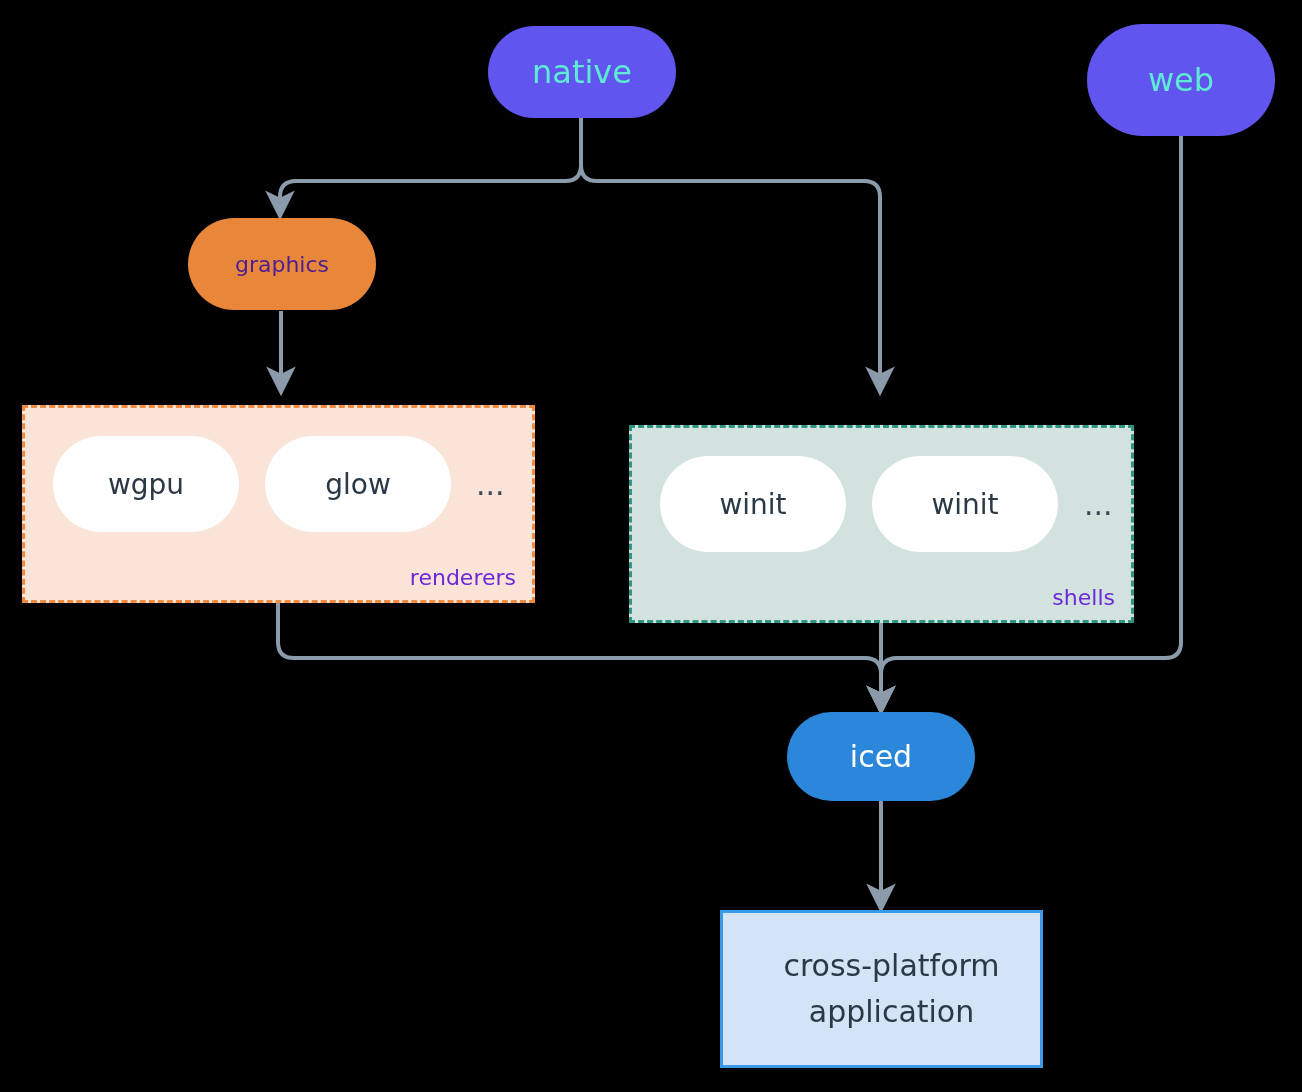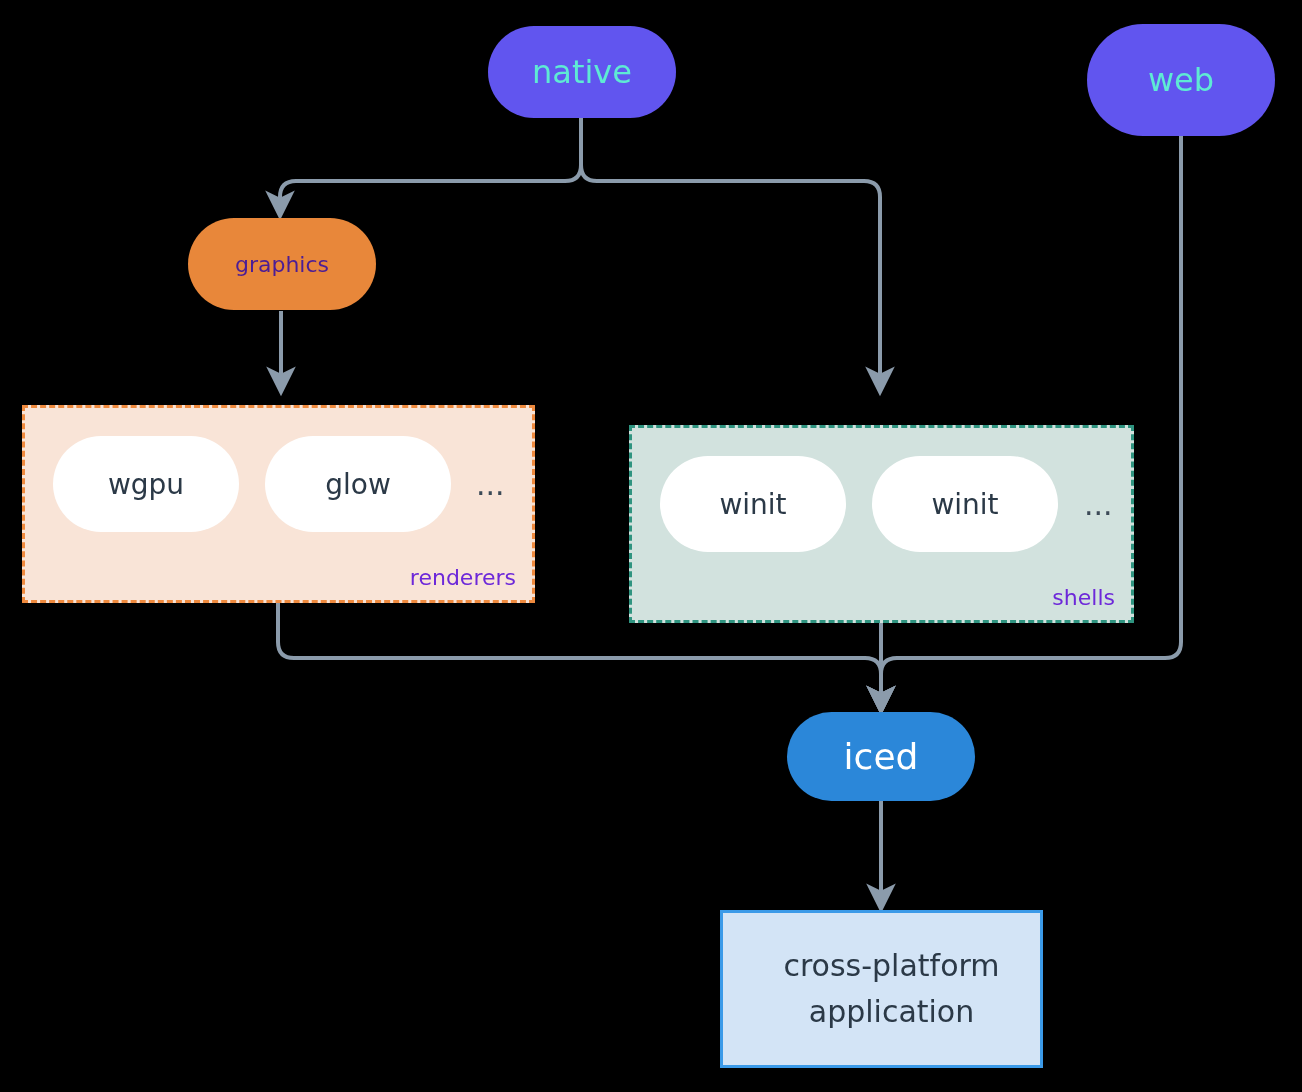--- a/index.html
+++ b/index.html
@@ -41,21 +41,21 @@
     justify-content: center;
   }
   .node-graphics {
     background: #e8873a;
     color: #4c1d95;
     font-size: 22px;
   }
   .node-iced {
     background: #2b87d9;
     color: #ffffff;
-    font-size: 36px;
+    font-size: 30px;
   }
   .group-box {
     position: absolute;
     box-sizing: border-box;
   }
   .group-renderers {
     background: #f9e4d7;
     border: 3px dashed #ef8a3e;
   }
   .group-shells {

